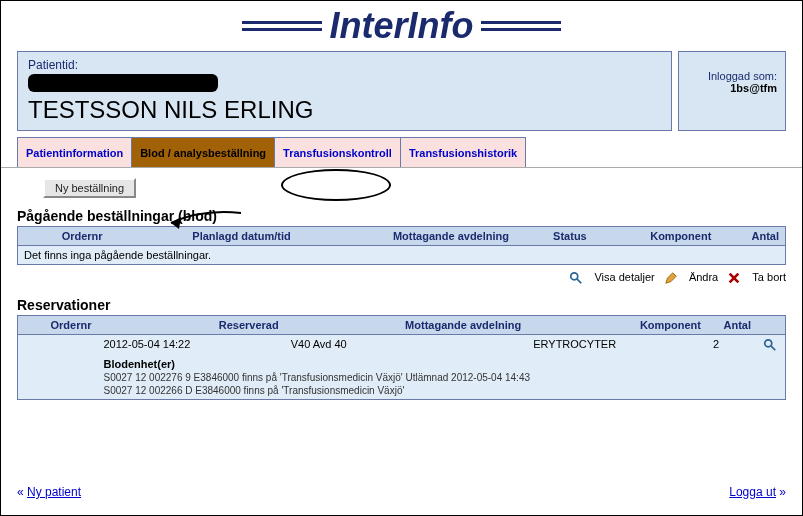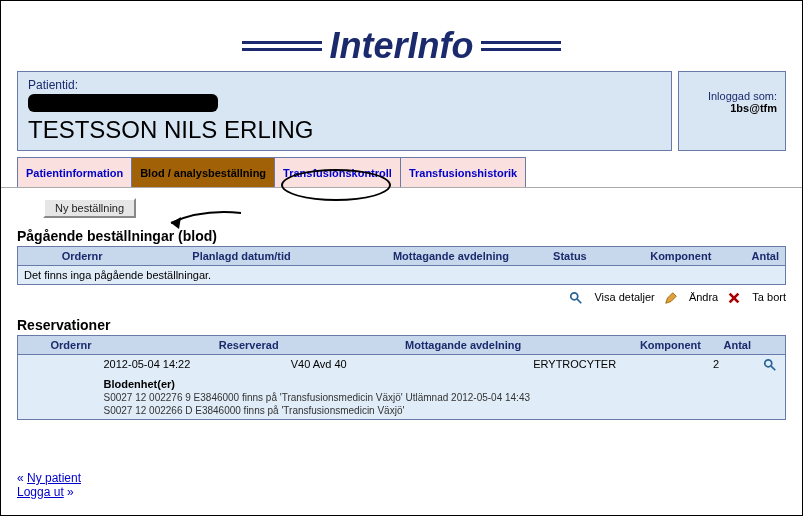--- a/index.html
+++ b/index.html
@@ -1,17 +1,17 @@
 <!DOCTYPE html>
 <html><head>
 <meta charset="utf-8">
 <style>
   * { box-sizing: border-box; margin: 0; padding: 0; }
   body { font-family: Verdana, Arial, sans-serif; font-size: 12px; background: #fff; width: 803px; height: 516px; position: relative; border: 1px solid #000; }
-  .logo-area { text-align: center; padding: 24px 0 4px; }
+  .logo-area { text-align: center; padding: 4px 0 4px; }
   .logo-text { font-family: Arial, sans-serif; font-size: 36px; font-weight: bold; font-style: italic; color: #1a2a6c; display: inline-flex; align-items: center; gap: 8px; }
   .logo-bar { display: inline-block; width: 80px; height: 14px; position: relative; }
   .logo-bar::before, .logo-bar::after { content: ""; position: absolute; left: 0; right: 0; height: 3px; background: #1a2a6c; }
   .logo-bar::before { top: 2px; }
   .logo-bar::after { bottom: 2px; }
   .top-row { display: flex; gap: 6px; padding: 0 16px 6px; }
   .patient-box { flex: 1; border: 1px solid #6a7aa8; background: #d8e6f4; padding: 6px 10px; }
   .patient-label { color: #1a2a6c; font-size: 12px; }
   .patient-id-blur { width: 190px; height: 18px; background: #000; margin: 2px 0 4px; border-radius: 6px; }
   .patient-name { font-size: 24px; font-weight: normal; color: #000; }
@@ -23,21 +23,21 @@
   .tab + .tab { border-left: none; }
   .action-row { padding: 10px 16px 4px; position: relative; margin-left: 26px; }
   .btn { background: #e6e6e6; border: 2px solid; border-color: #fff #888 #888 #fff; color: #222; font-size: 11px; padding: 2px 10px; cursor: pointer; }
   .section-title { font-size: 14px; font-weight: bold; padding: 6px 16px 2px; }
   .table { width: calc(100% - 32px); margin: 0 16px 4px; border-collapse: collapse; font-size: 11px; border: 1px solid #6a7aa8; }
   .table th { background: #c7d8ec; color: #1a2a6c; font-weight: bold; text-align: right; padding: 3px 6px; border-bottom: 1px solid #6a7aa8; }
   .table td { background: #e0ecf7; padding: 3px 6px; vertical-align: top; }
   .actions-row { text-align: right; padding: 2px 16px 6px; font-size: 11px; color: #000; }
   .actions-row span { margin-left: 6px; }
   .icon { display: inline-block; width: 14px; height: 14px; vertical-align: middle; margin-right: 2px; }
-  .footer { position: absolute; bottom: 10px; left: 0; right: 0; padding: 6px 16px; display: flex; justify-content: space-between; font-size: 12px; flex-direction: column; }
+  .footer { position: absolute; bottom: 10px; left: 0; right: 0; padding: 6px 16px; display: flex; justify-content: space-between; font-size: 12px; }
   .footer a { color: #0000cc; text-decoration: underline; }
   .footer-prefix { color: #0000cc; text-decoration: none; }
   .unit-line { font-size: 10px; color: #333; padding-top: 2px; }
   .unit-header { font-weight: bold; }
   .annot-circle { position: absolute; border: 2px solid #000; border-radius: 50%; pointer-events: none; }
   .annot-arrow { position: absolute; pointer-events: none; }
 </style>
 </head>
 <body>
 

